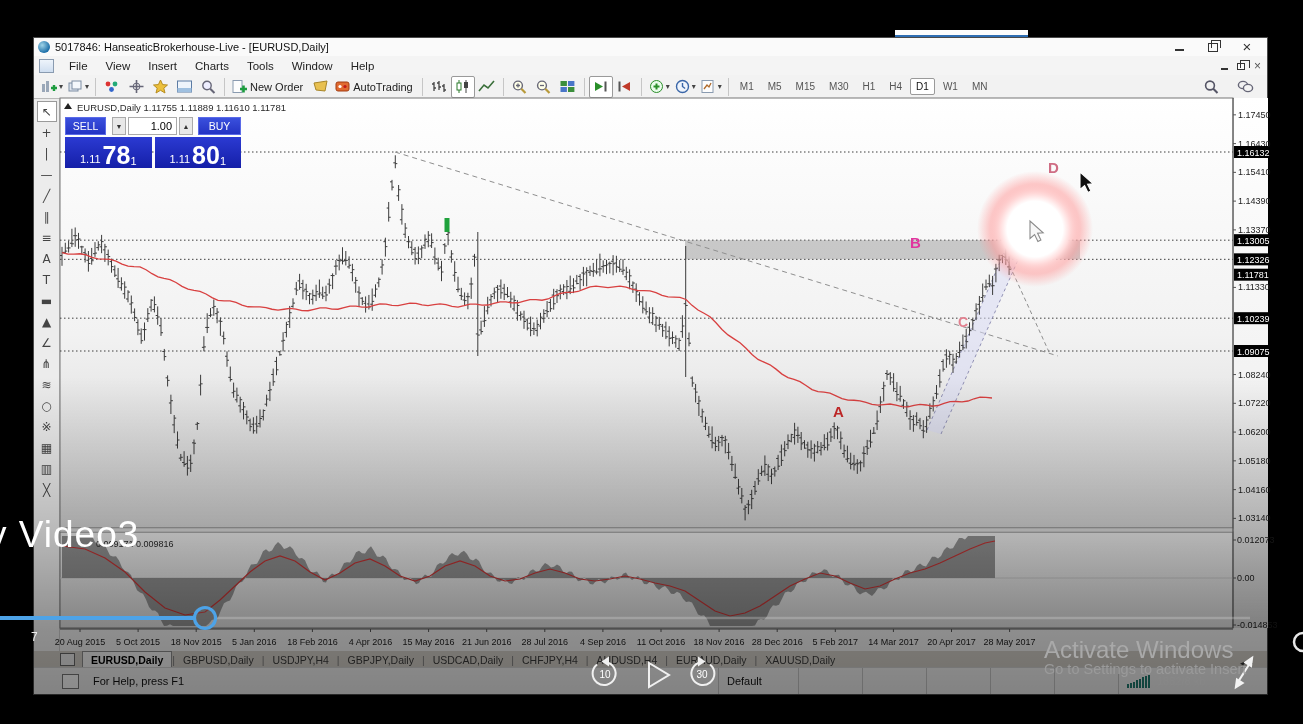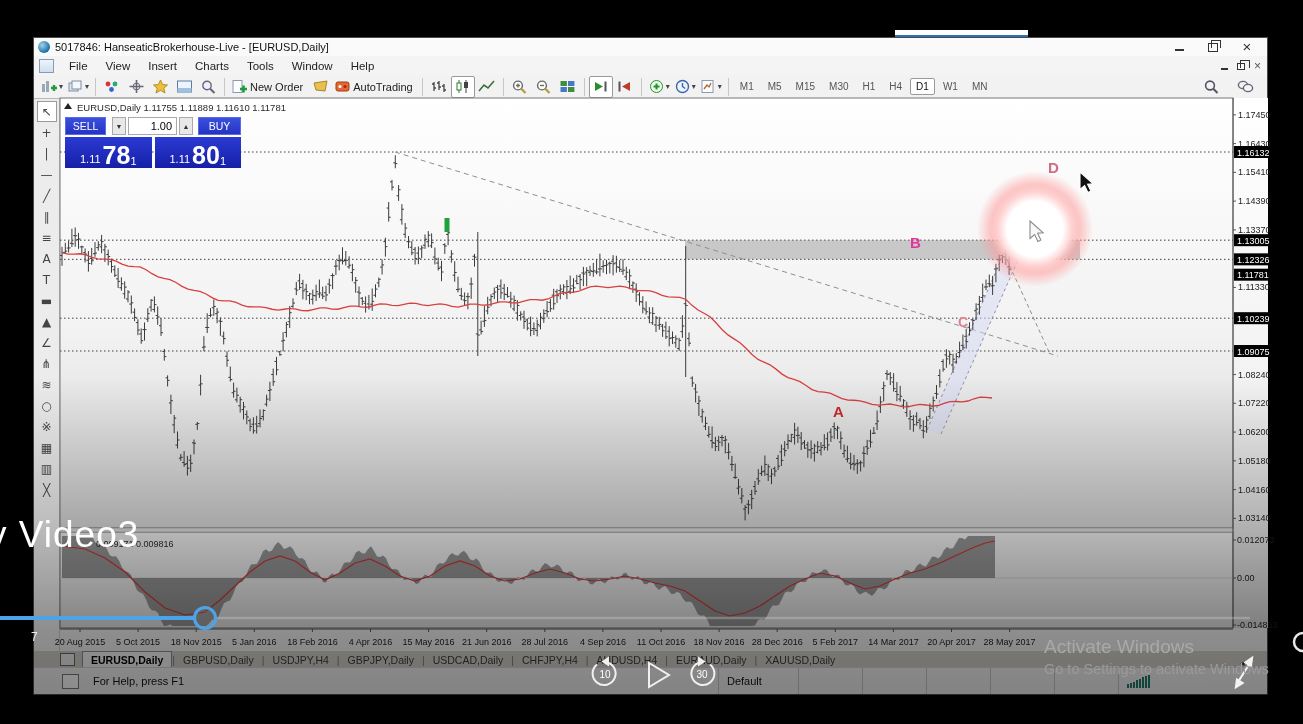--- a/index.html
+++ b/index.html
@@ -60,21 +60,21 @@
   .netlabel{color:#f2f2f2;font-size:11px;margin-left:4px;}
   
   #chart{position:absolute;left:0;top:0;z-index:2;pointer-events:none;}
   
   .dim{position:absolute;inset:0;z-index:30;pointer-events:none;
        background:linear-gradient(rgba(0,0,0,0) 0%,rgba(0,0,0,0) 52%,rgba(0,0,0,0.20) 72%,rgba(0,0,0,0.40) 87%,rgba(0,0,0,0.48) 100%);}
   
   .ovl{position:absolute;inset:0;z-index:40;pointer-events:none;}
   .vtitle{position:absolute;left:-12px;top:514px;color:#fff;font-size:37px;font-weight:400;letter-spacing:1px;}
   .vtime{position:absolute;left:31px;top:630px;color:#eee;font-size:12px;}
-  .watermark1{position:absolute;left:1044px;top:636px;color:#a9a9a9;font-size:19px;text-align:center;}
+  .watermark1{position:absolute;left:1044px;top:636px;color:#a9a9a9;font-size:24px;text-align:center;}
   .watermark2{position:absolute;left:1044px;top:661px;color:#9a9a9a;font-size:14.5px;}
   text{font-family:"Liberation Sans",sans-serif;}
 </style>
 </head>
 <body>
 
 <div class="stage">
 
   <div class="peek"></div>
 
@@ -1391,15 +1391,15 @@
       <g stroke="#f2f2f2" stroke-width="2.2" fill="#f2f2f2">
         <line x1="1238" y1="682" x2="1250" y2="663"></line>
         <polygon points="1252,658 1245.5,662.5 1251,666"></polygon>
         <polygon points="1236,687 1237,679.5 1242.5,683"></polygon>
       </g>
 
       <path d="M 1303 633 A 9 9 0 0 0 1294 642 A 9 9 0 0 0 1303 651" fill="none" stroke="#e8e8e8" stroke-width="2.5"></path>
     </svg>
 
     <div class="watermark1">Activate Windows</div>
-    <div class="watermark2">Go to Settings to activate Windows</div>
+    <div class="watermark2">Go to Settings to activate Insert</div>
   </div>
 </div>
 
 </body></html>

